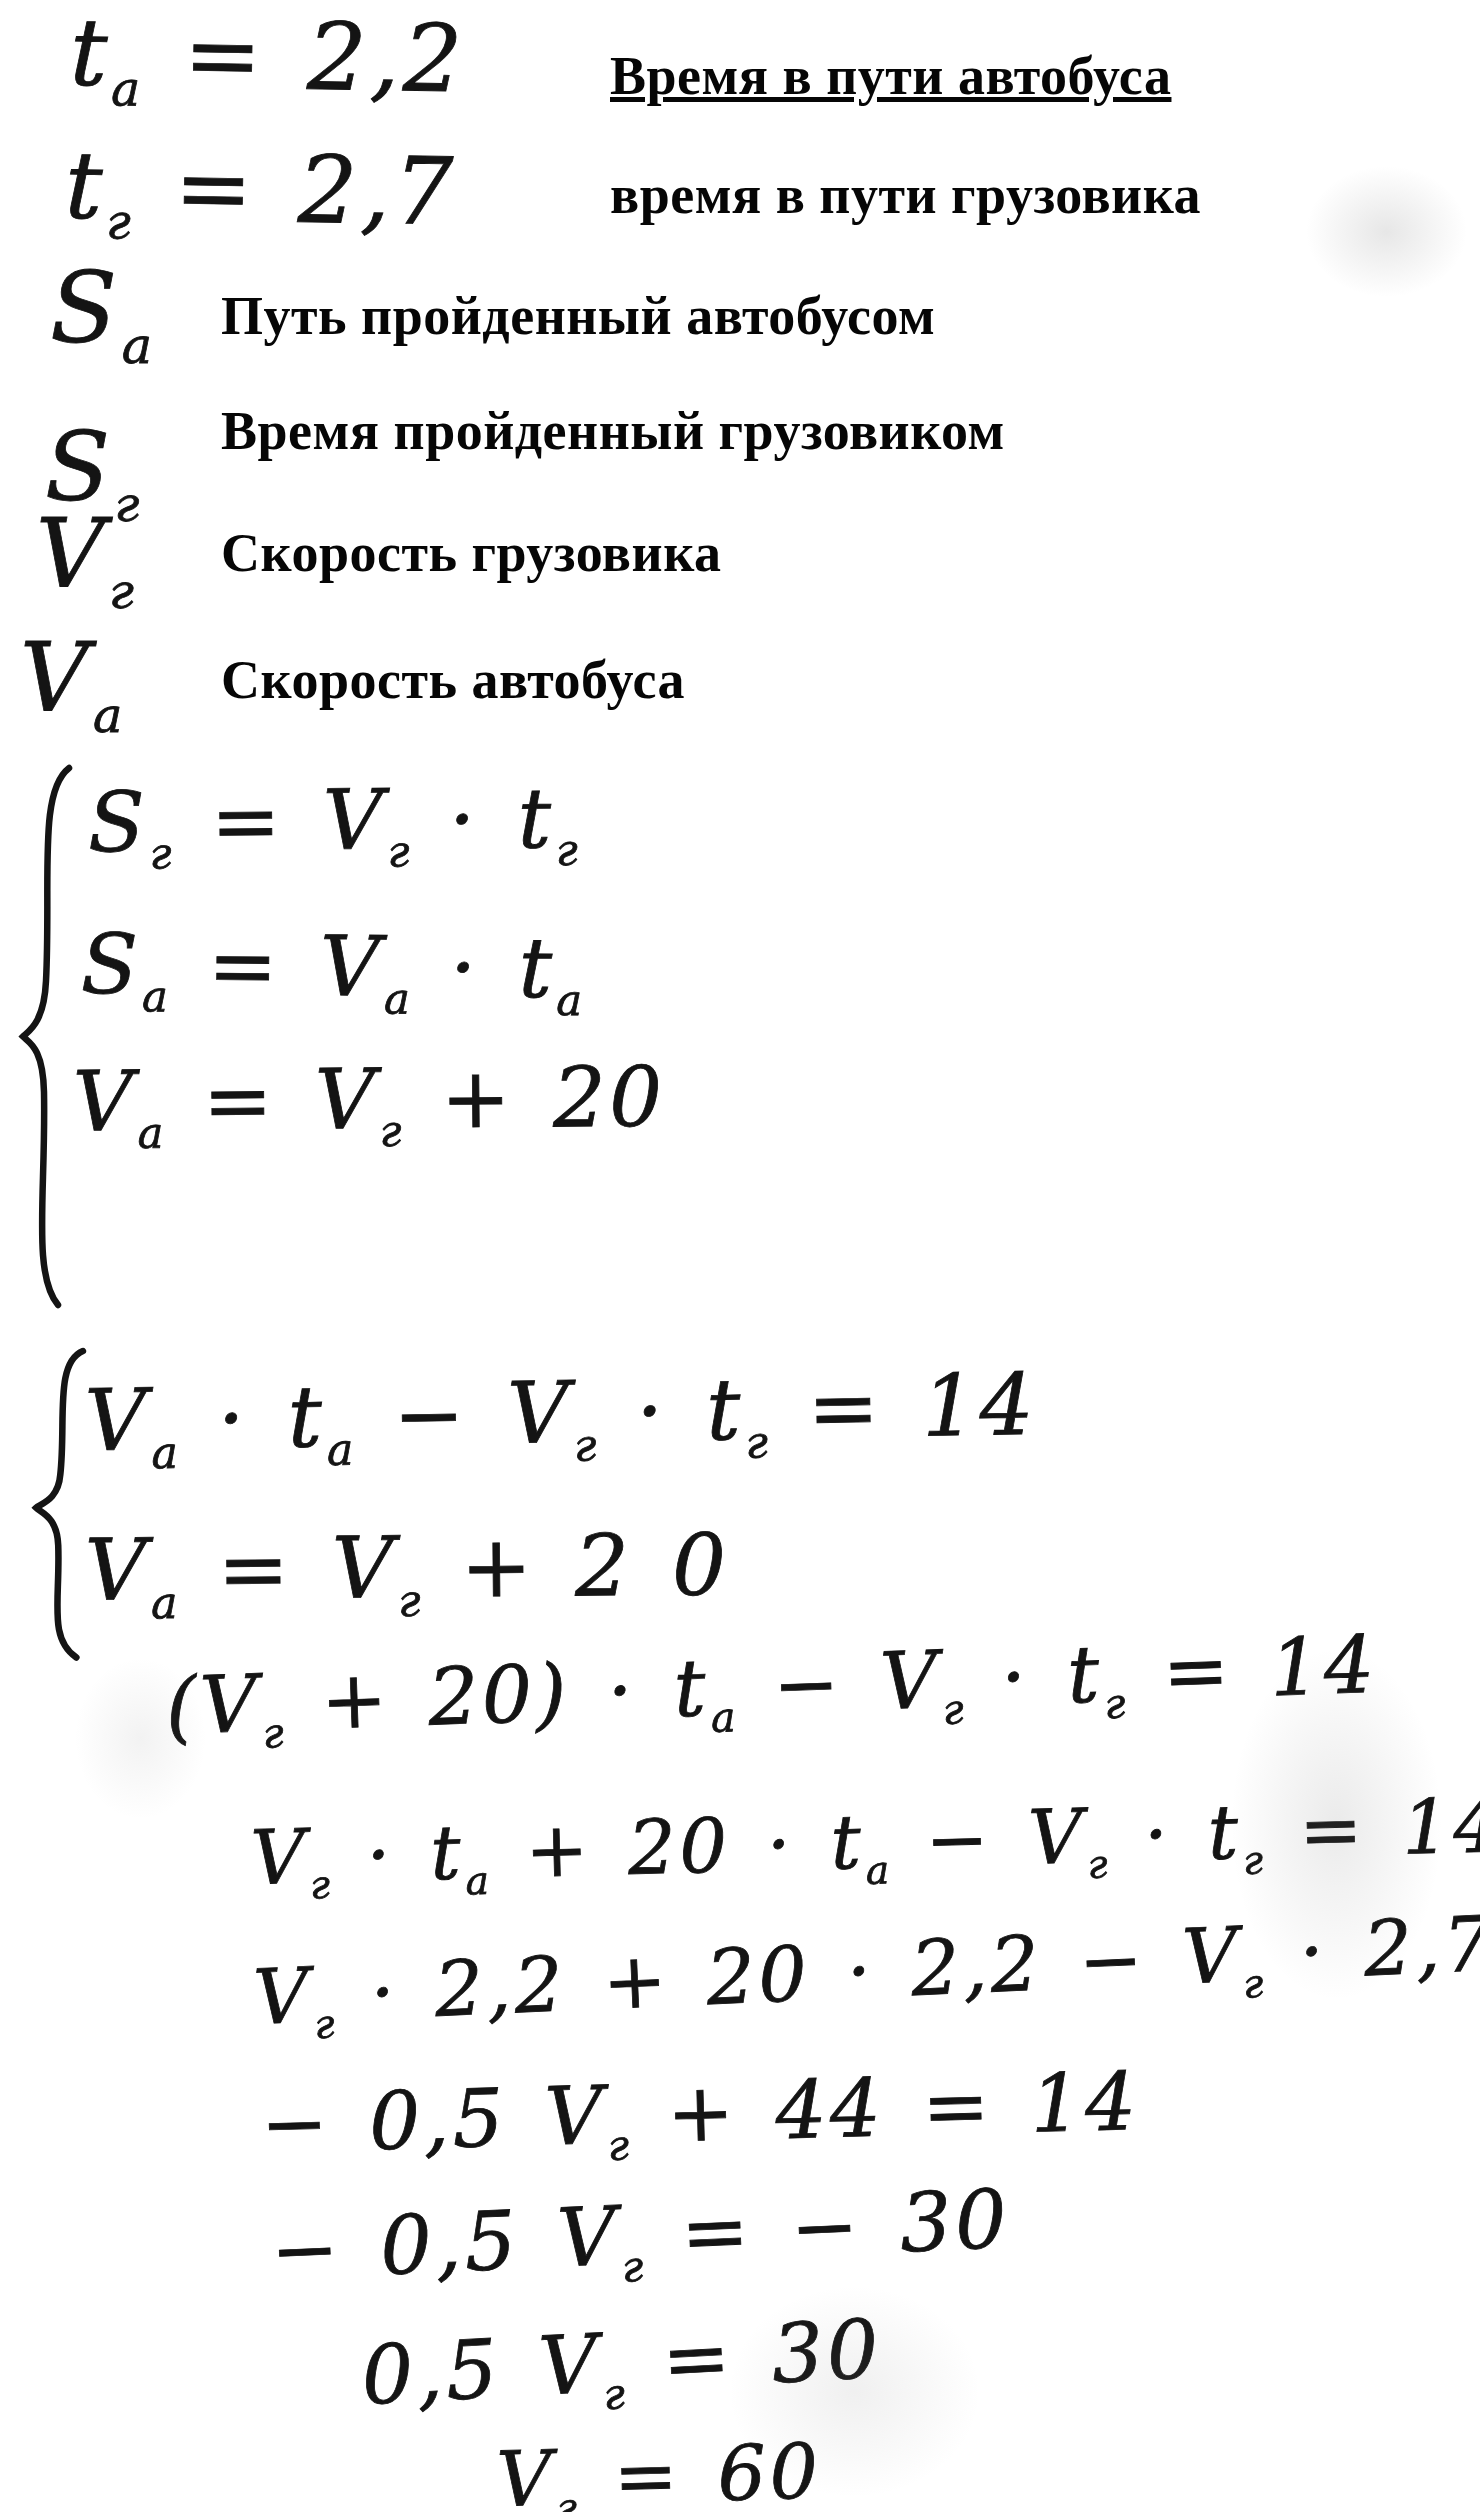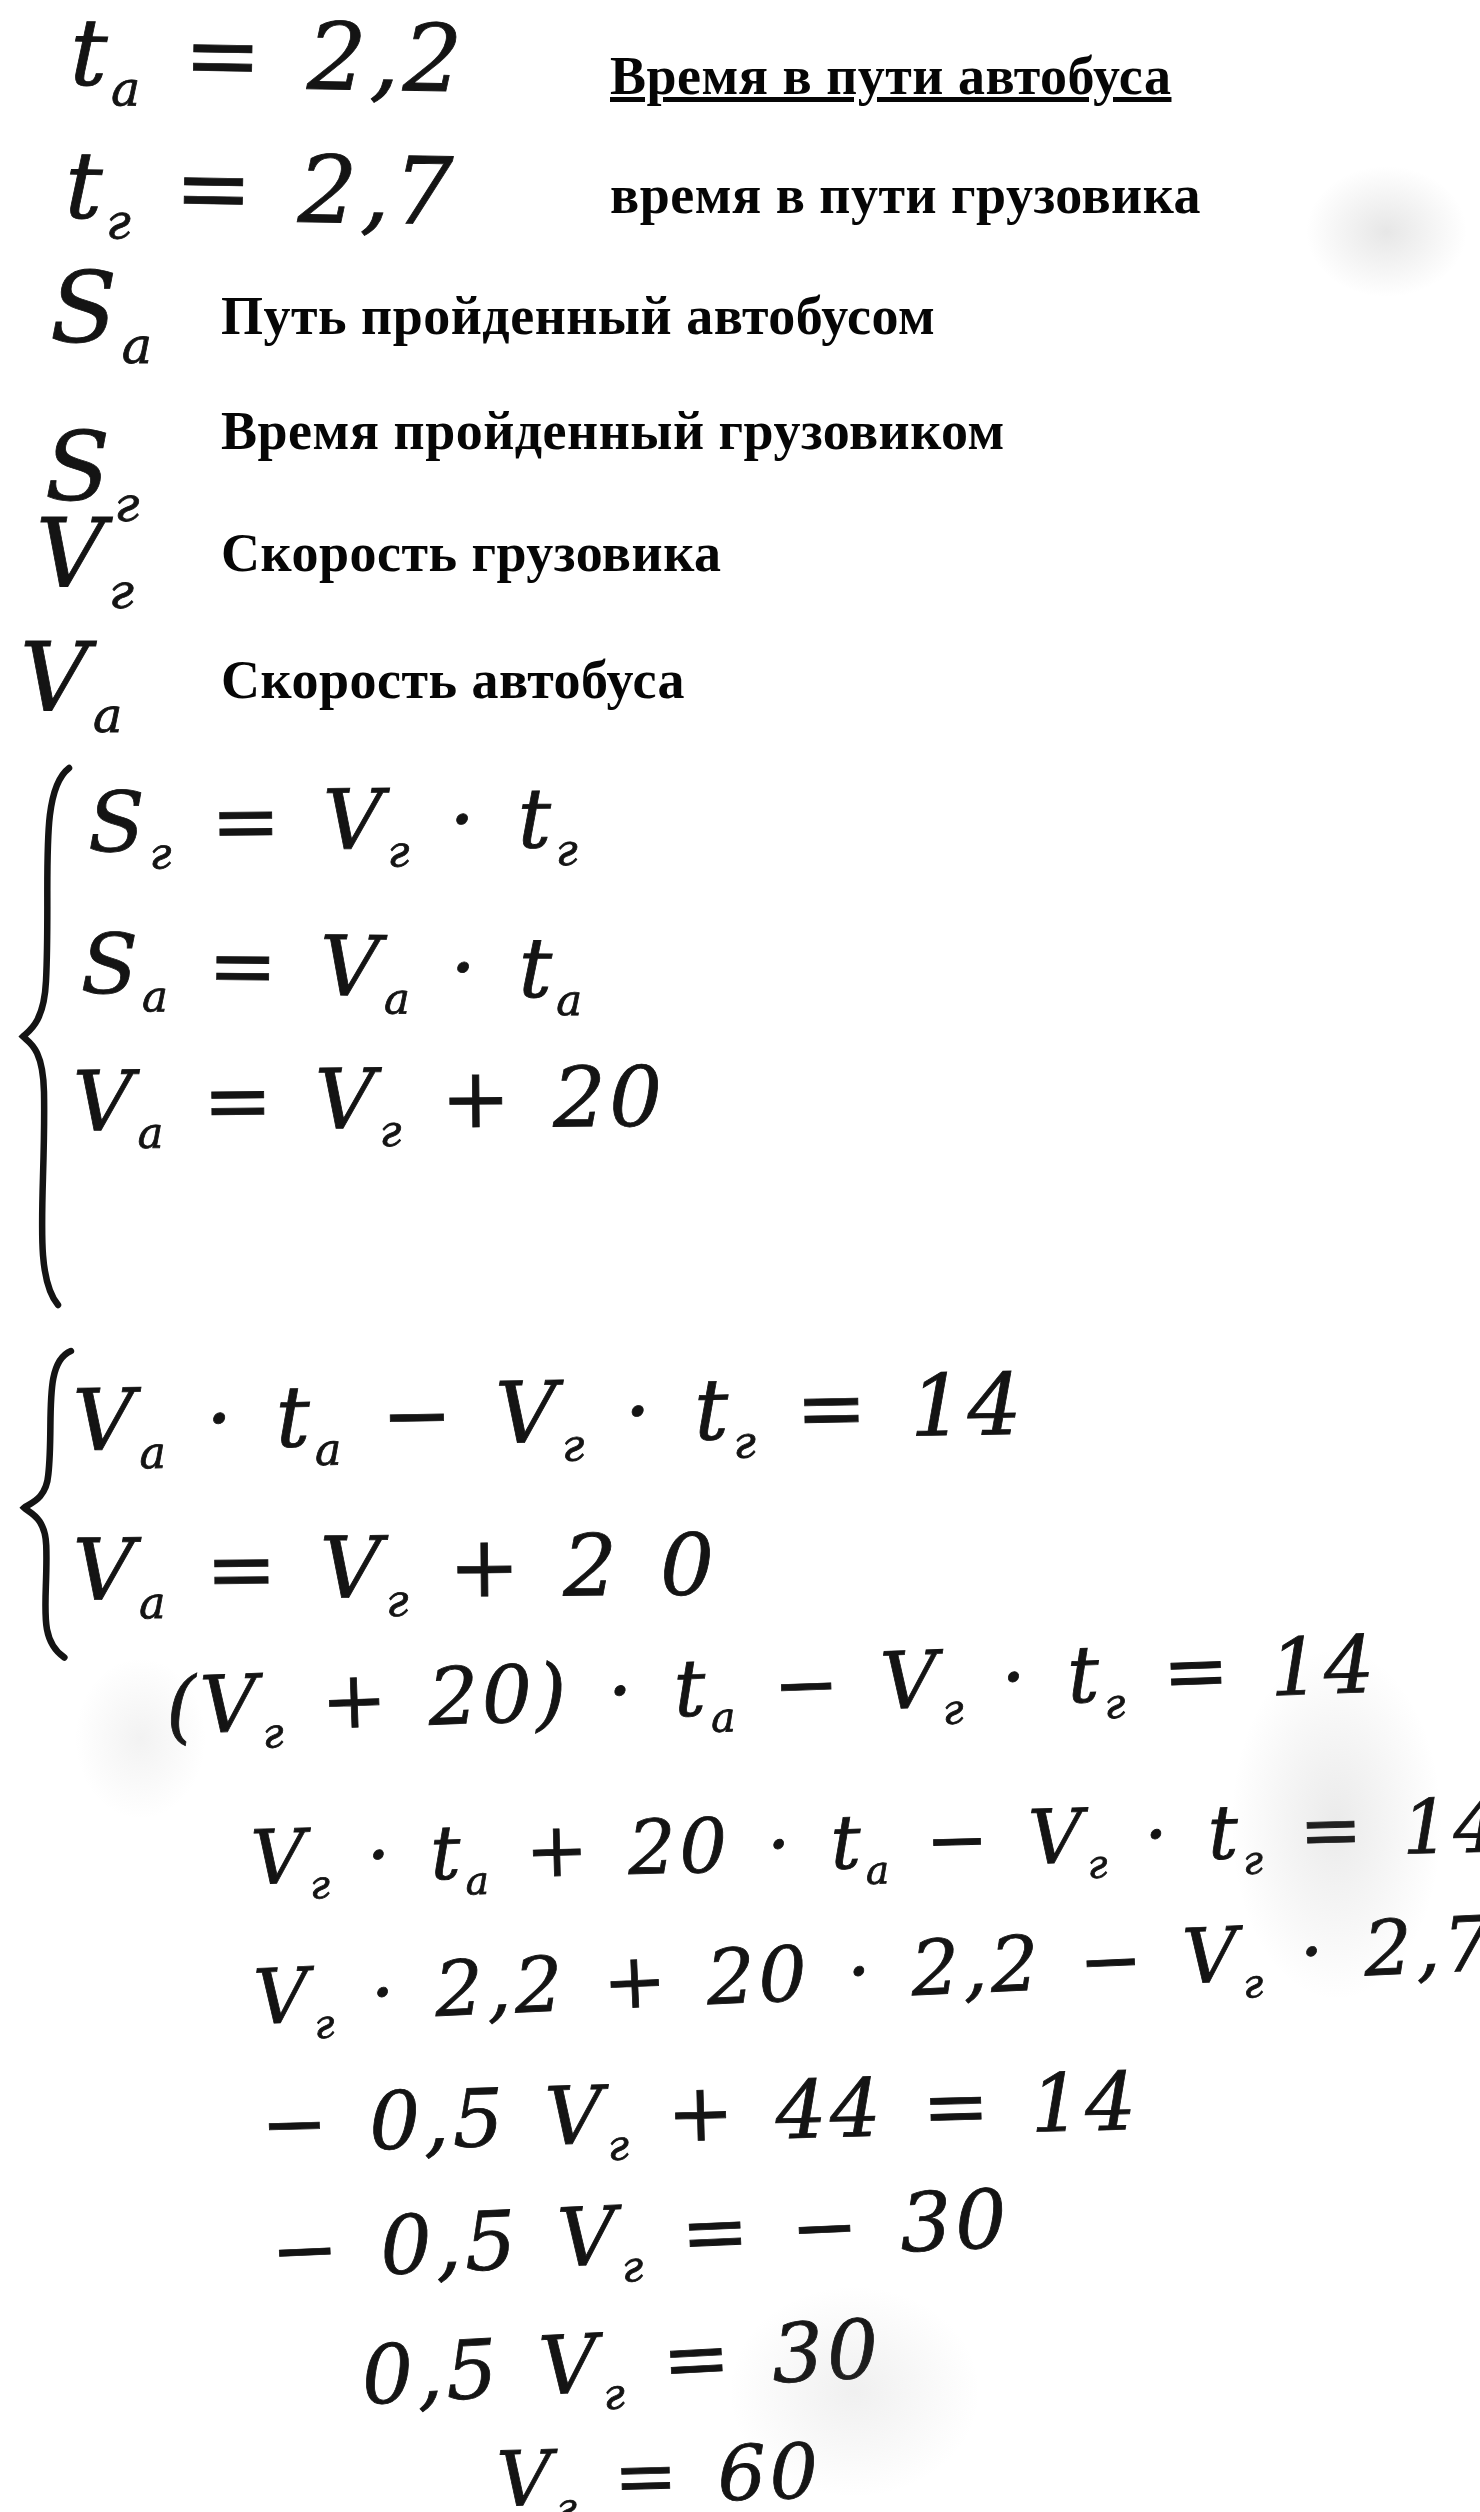--- a/index.html
+++ b/index.html
@@ -47,21 +47,21 @@
                      .def-3 .print{left:221px;top:30px;}
   .def-4{top:379px;} .def-4 .hand{left:45px;top:0;font-size:95px;margin-top:41px;}
                      .def-4 .print{left:221px;top:25px;}
   .def-5{top:507px;}.def-5 .hand{left:36px;top:0;font-size:95px;}
                      .def-5 .print{left:221px;top:19px;}
   .def-6{top:631px;}.def-6 .hand{left:20px;top:0;font-size:95px;}
                      .def-6 .print{left:221px;top:22px;}
   
   .system{position:absolute;}
   .sys1{left:12.6px;top:764px;width:653px;height:553px;}
-  .sys2{left:13px;top:1347px;width:879px;height:332px;text-decoration:underline;}
+  .sys2{left:25px;top:1347px;width:879px;height:332px;text-decoration:underline;}
   .brace{position:absolute;left:0;top:0;}
   .sys1 .brace{width:70px;height:545px;}
   .sys2 .brace{width:73px;height:314px;}
   .eq{position:absolute;font-size:83px;}
   .sys1 .eq1{left:75px;top:15px;transform:rotate(-0.5deg);}
   .sys1 .eq2{left:68px;top:161px;transform:rotate(0.5deg);}
   .sys1 .eq3{left:60px;top:294px;transform:rotate(-0.5deg);}
   .sys1 .eq4{left:63px;top:420px;}
   .sys2 .eq{font-size:85px;}
   .sys2 .eq1{left:60px;top:22.6px;transform:rotate(-1deg);}

